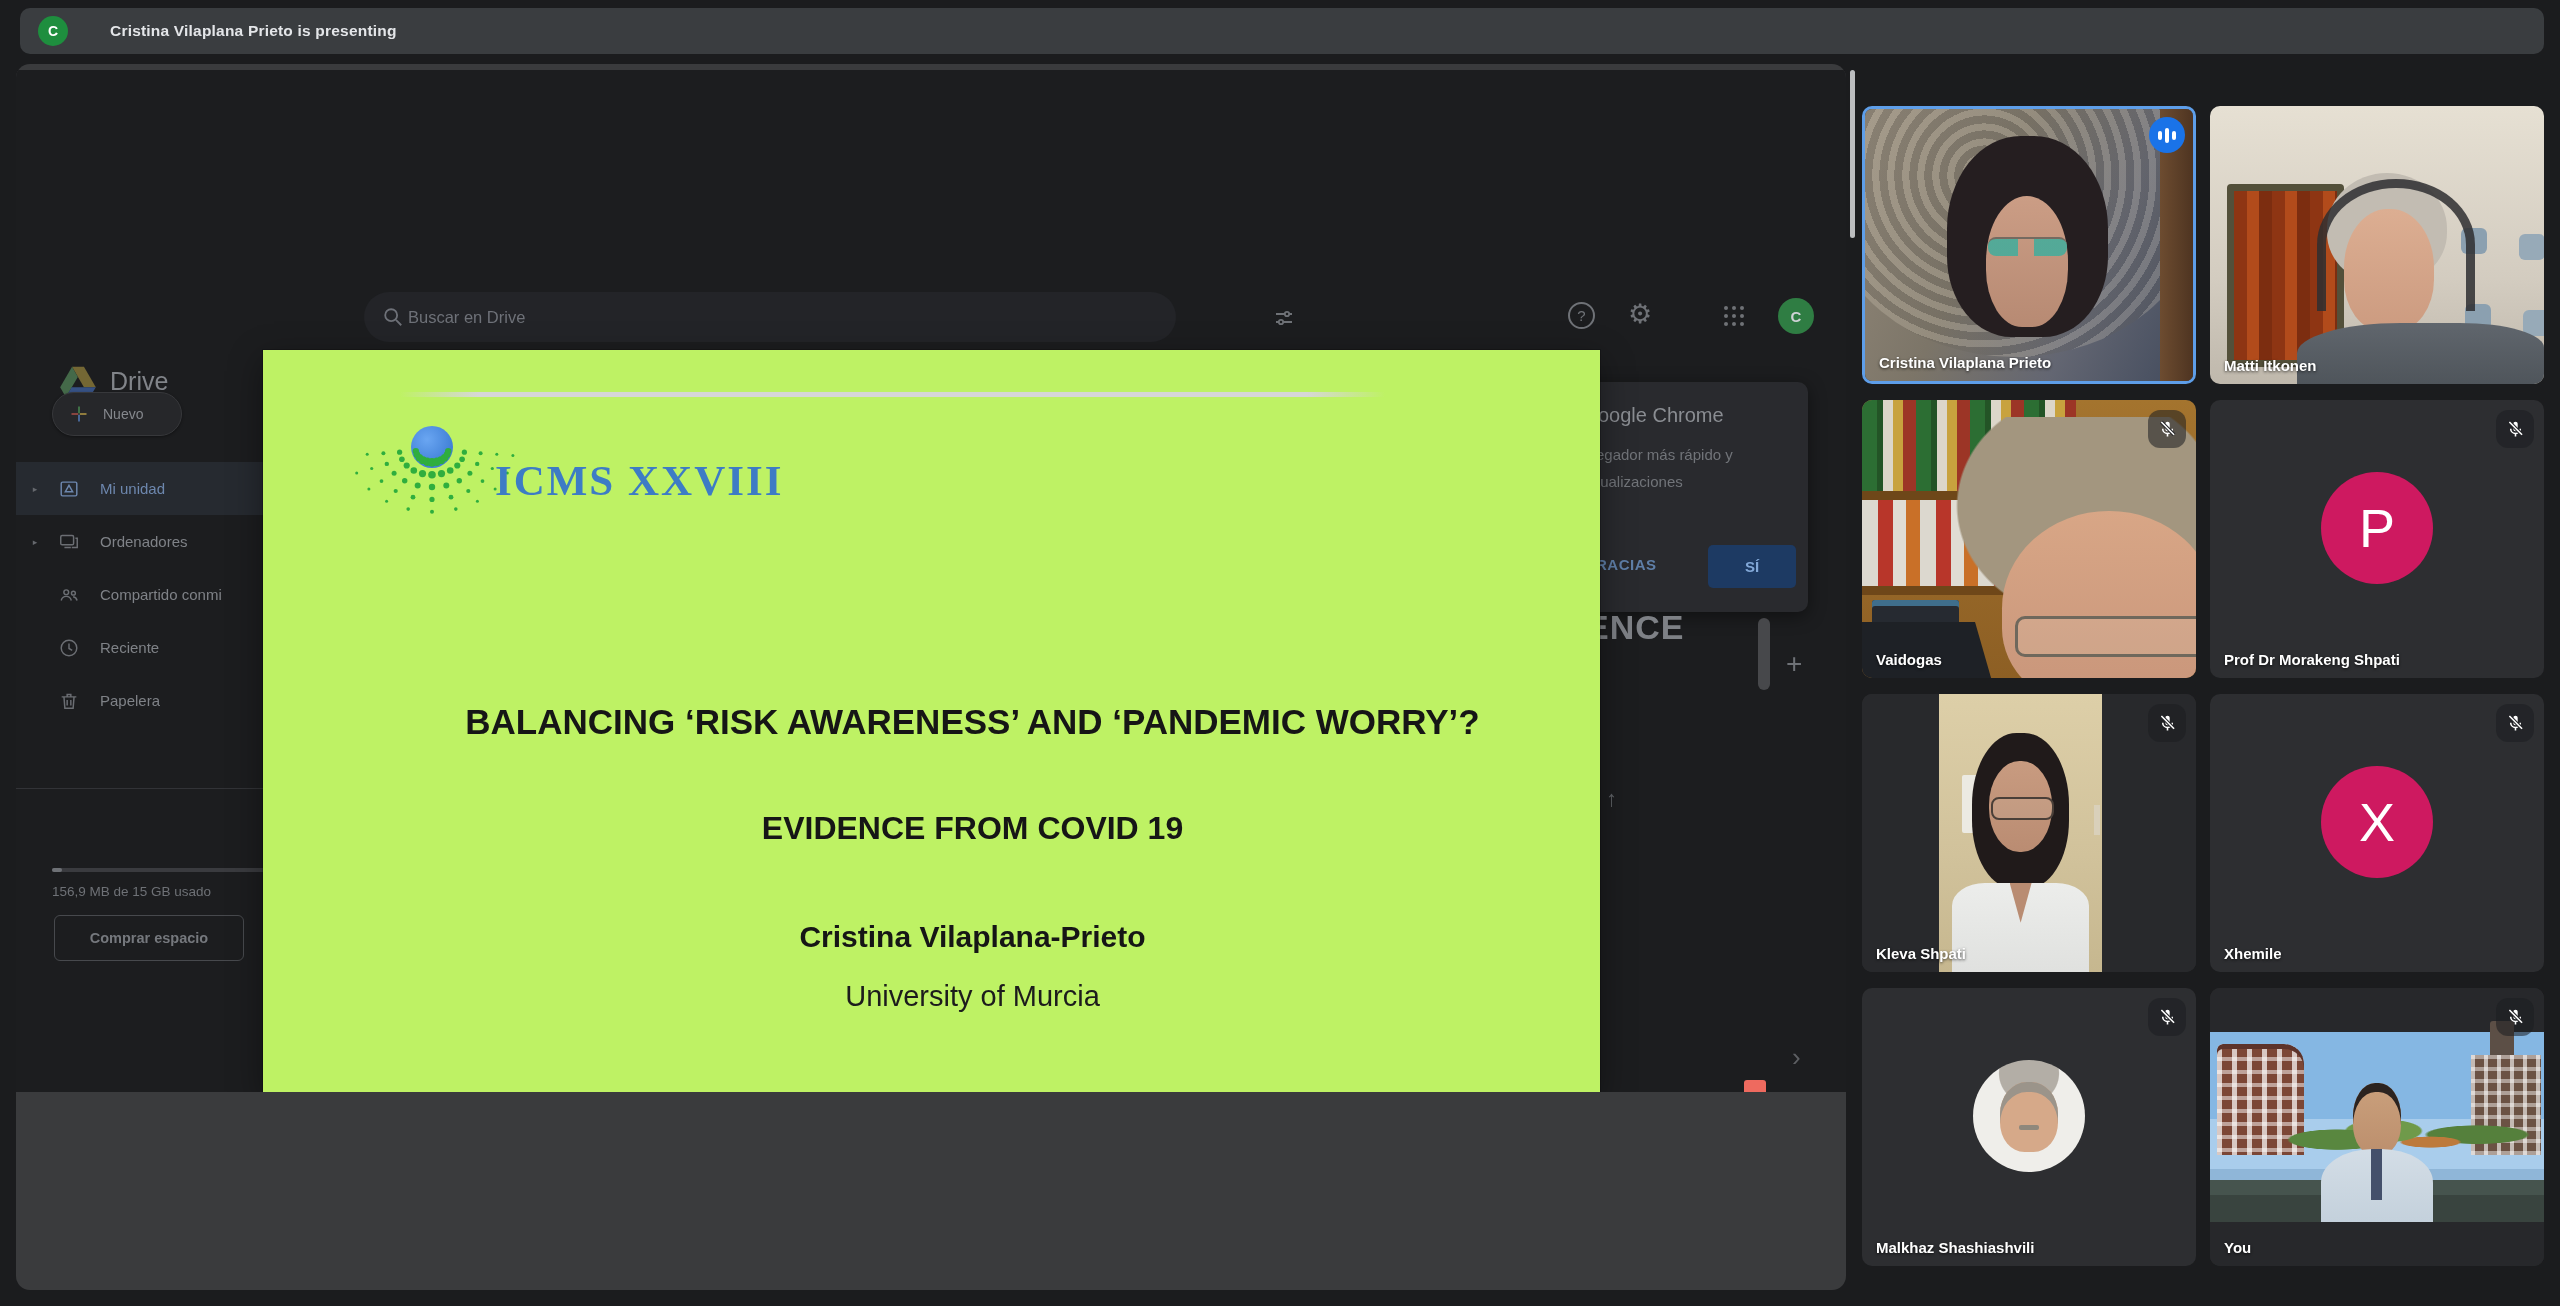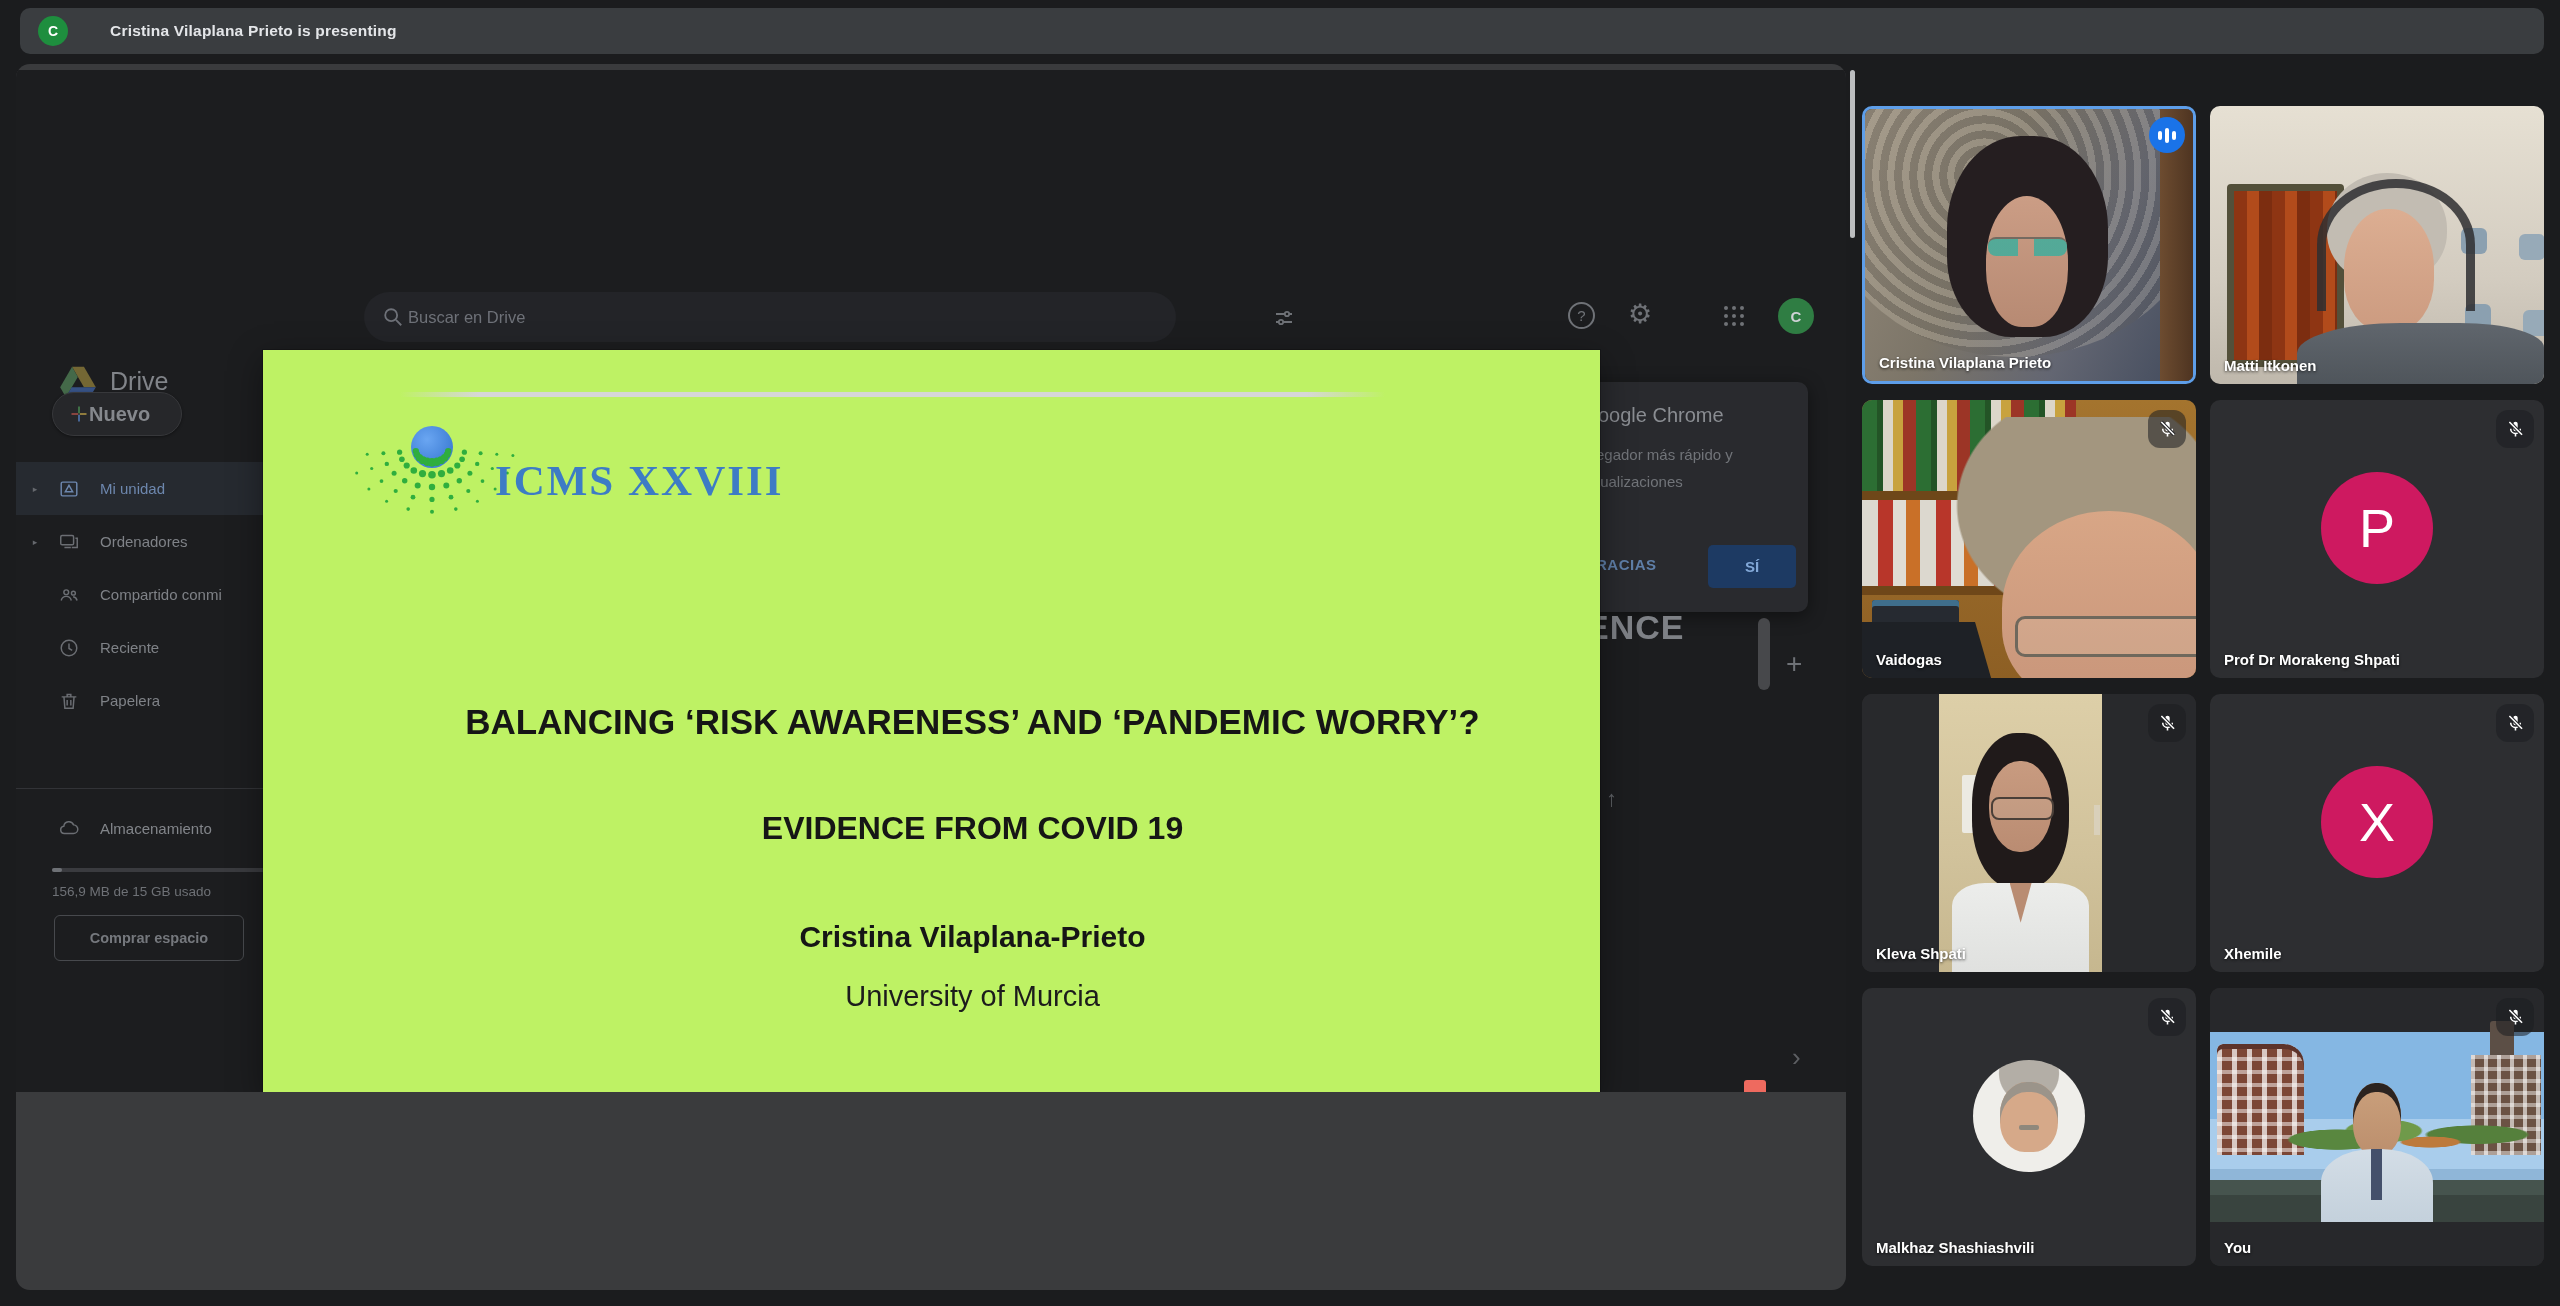--- a/index.html
+++ b/index.html
@@ -32,21 +32,21 @@
   .dv-grid{position:absolute;left:1708px;top:236px;width:22px;height:22px;}
   .dot9{position:absolute;left:0;top:0;width:4px;height:4px;border-radius:50%;background:#6f7277;
     box-shadow:8px 0 0 #6f7277,16px 0 0 #6f7277,0 8px 0 #6f7277,8px 8px 0 #6f7277,16px 8px 0 #6f7277,
     0 16px 0 #6f7277,8px 16px 0 #6f7277,16px 16px 0 #6f7277;}
   .dv-avatar{position:absolute;left:1762px;top:228px;width:36px;height:36px;border-radius:50%;
     background:#2f7d43;color:#cfd2d6;font-size:15px;font-weight:700;display:flex;align-items:center;justify-content:center;}
 
   .dv-new{position:absolute;left:36px;top:322px;width:130px;height:44px;border-radius:22px;background:#26272a;
     border:1px solid #37383b;display:flex;align-items:center;padding-left:16px;box-shadow:0 1px 3px rgba(0,0,0,.4);}
   .dv-new svg{width:20px;height:20px;opacity:.75;}
-  .dv-new-label{font-size:20px;color:#85888d;font-weight:700;}
+  .dv-new-label{margin-left:14px;font-size:14px;color:#85888d;font-weight:400;}
 
   #dv-items{position:absolute;left:0;top:392px;width:300px;}
   .dv-item{height:53px;display:flex;align-items:center;color:#7f8287;font-size:15px;}
   .dv-caret{width:38px;text-align:center;font-size:9px;color:#65686d;}
   .dv-ic{width:22px;height:22px;margin-left:4px;color:#6b6e73;}
   .dv-ic svg{width:22px;height:22px;}
   .dv-label{margin-left:20px;white-space:nowrap;overflow:hidden;}
   .dv-item.active{background:#262a30;border-radius:0 26px 26px 0;width:296px;}
   .dv-item.active .dv-label,.dv-item.active .dv-ic{color:#6d87ae;}
 
@@ -295,28 +295,20 @@
         <div class="dv-item">
           <span class="dv-caret"></span>
           <span class="dv-ic"><svg viewBox="0 0 24 24" fill="none" stroke="currentColor" stroke-width="1.6">
               <path d="M6.5 7.5h11L16.5 20h-9zM4 7.5h16M10 7.5V5h4v2.5M10 11v6M14 11v6"></path>
             </svg></span>
           <span class="dv-label">Papelera</span>
         </div>
       </div>
 
     <div class="dv-divider"></div>
-    <div class="dv-storage-row">
-      <span class="dv-ic">
-        <svg viewBox="0 0 24 24" fill="none" stroke="currentColor" stroke-width="1.6">
-          <path d="M7 18a4 4 0 0 1-.6-7.96A5.5 5.5 0 0 1 17 8.6 4.2 4.2 0 0 1 16.8 18Z"></path>
-        </svg>
-      </span>
-      <span class="dv-label">Almacenamiento</span>
-    </div>
     <div class="dv-progress">
         <i></i>
       </div>
     <div class="dv-usage">156,9 MB de 15 GB usado</div>
     <div class="dv-buy">Comprar espacio</div>
 
     <div class="dv-popup">
       <div class="dv-popup-title">oogle Chrome</div>
       <div class="dv-popup-l1">egador más rápido y</div>
       <div class="dv-popup-l2">tualizaciones</div>

